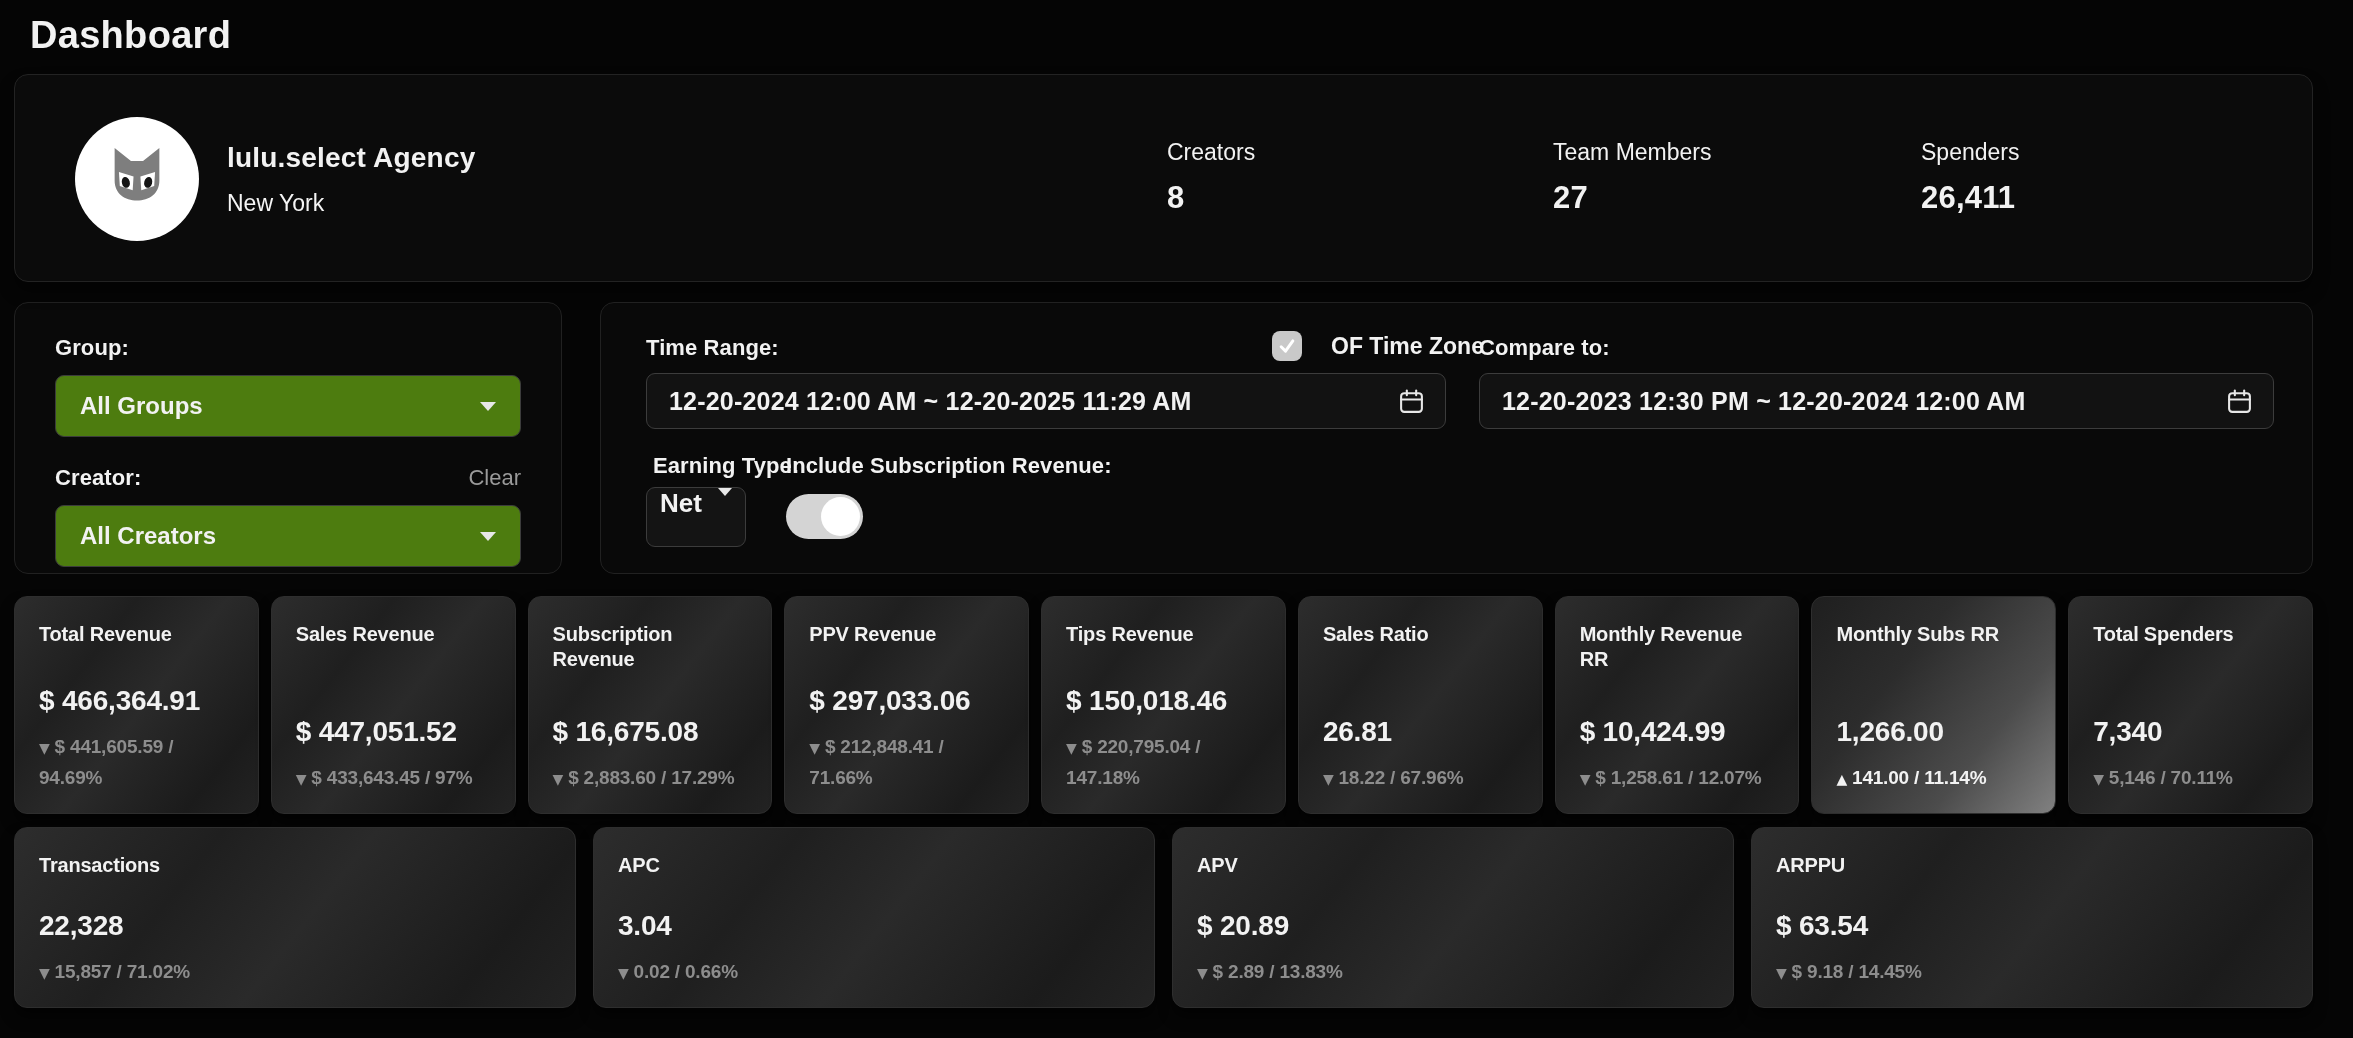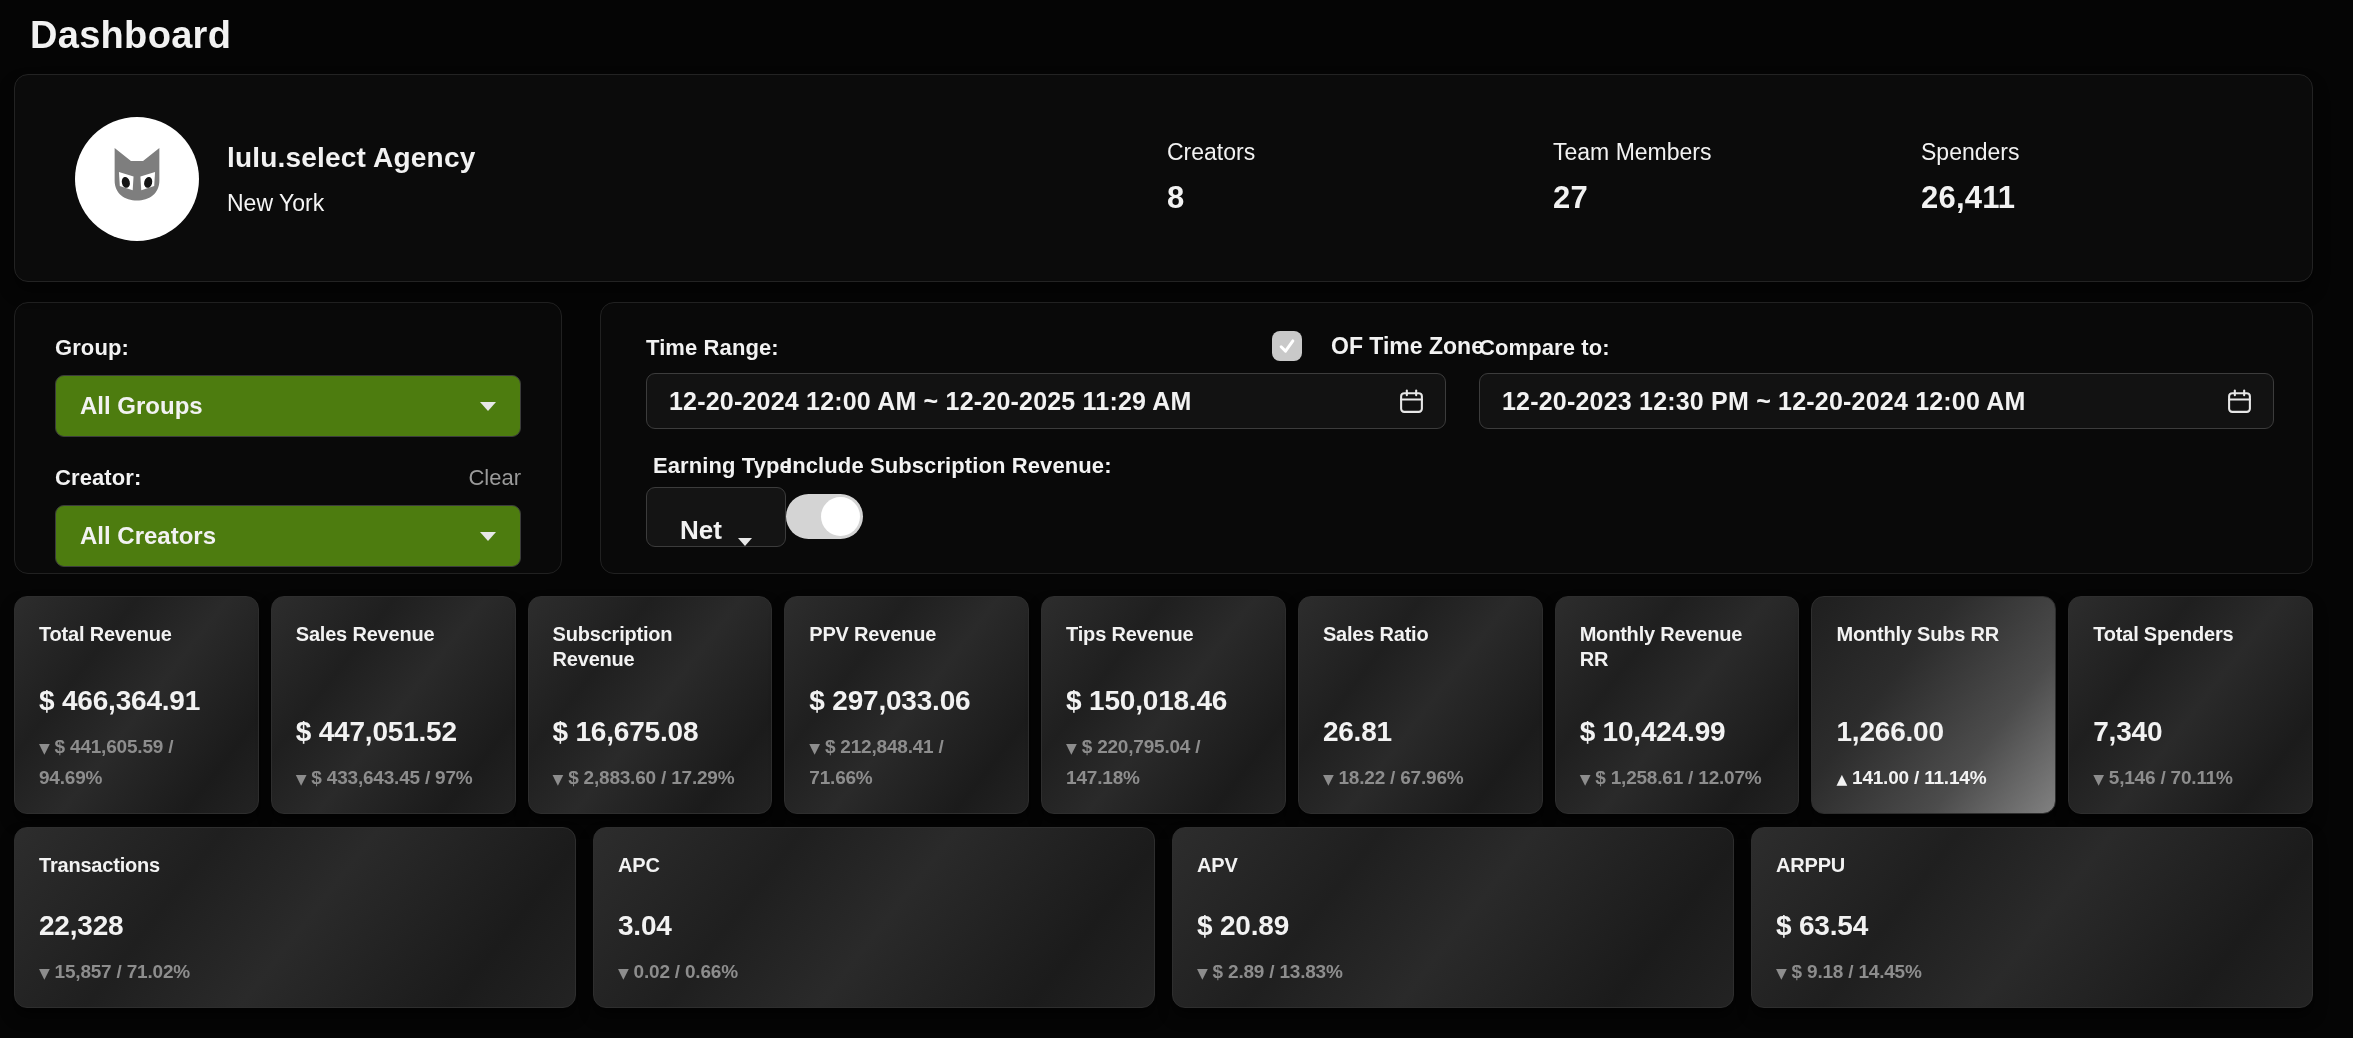--- a/index.html
+++ b/index.html
@@ -85,23 +85,23 @@
     display:flex; align-items:center; justify-content:space-between;
     padding:0 20px 0 22px; font-size:25px; font-weight:bold; letter-spacing:.2px;
     cursor:pointer;
   }
   .input-main    { left:45px;  width:800px; }
   .input-compare { left:878px; width:795px; }
   .cal-icon { display:flex; }
   .et-label  { left:52px;  top:150px; }
   .isr-label { left:185px; top:150px; }
   .net-select {
-    left:45px; top:184px; width:140px; height:60px;
+    left:45px; top:184px; width:100px; height:60px;
     background:#141414; border:1px solid #3c3c3c; border-radius:9px;
-    display:flex; align-items:flex-end; justify-content:center; gap:16px;
+    display:flex; align-items:flex-start; justify-content:center; gap:16px;
     font-size:26px; font-weight:bold; cursor:pointer;
   }
   .net-select .caret { border-top-width:8px; border-left-width:7px; border-right-width:7px; }
   .toggle {
     left:185px; top:191px; width:77px; height:45px;
     background:#d4d4d4; border-radius:23px; cursor:pointer;
   }
   .toggle .knob {
     position:absolute; top:3px; right:3px;
     width:39px; height:39px; border-radius:50%; background:#ffffff;

